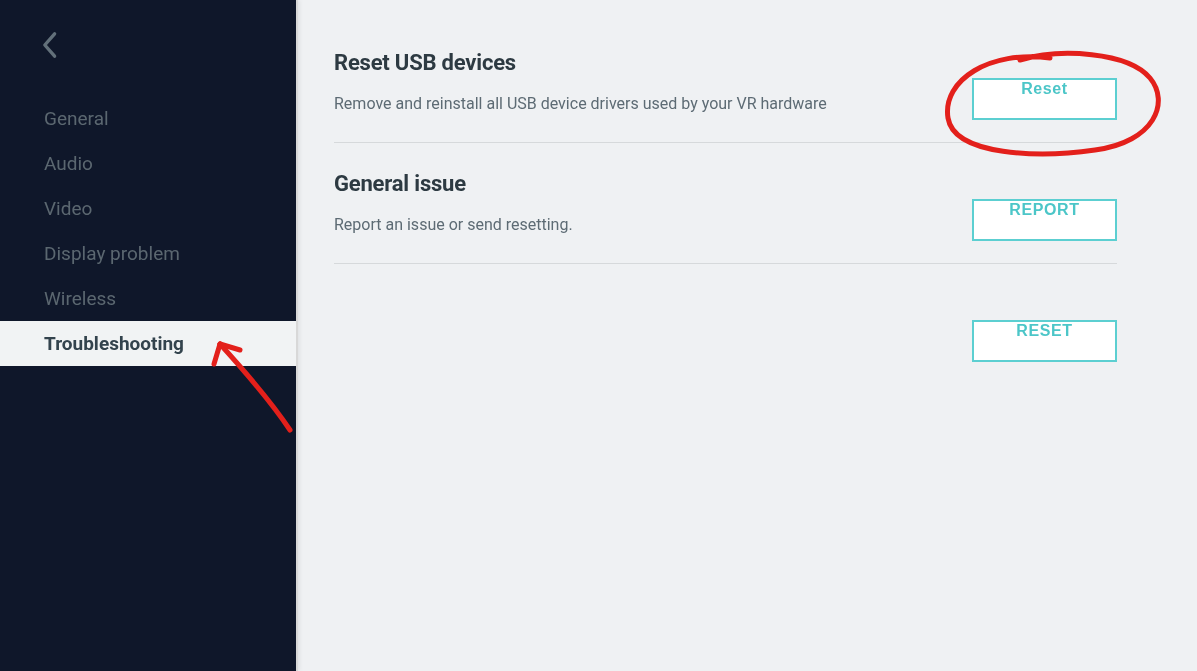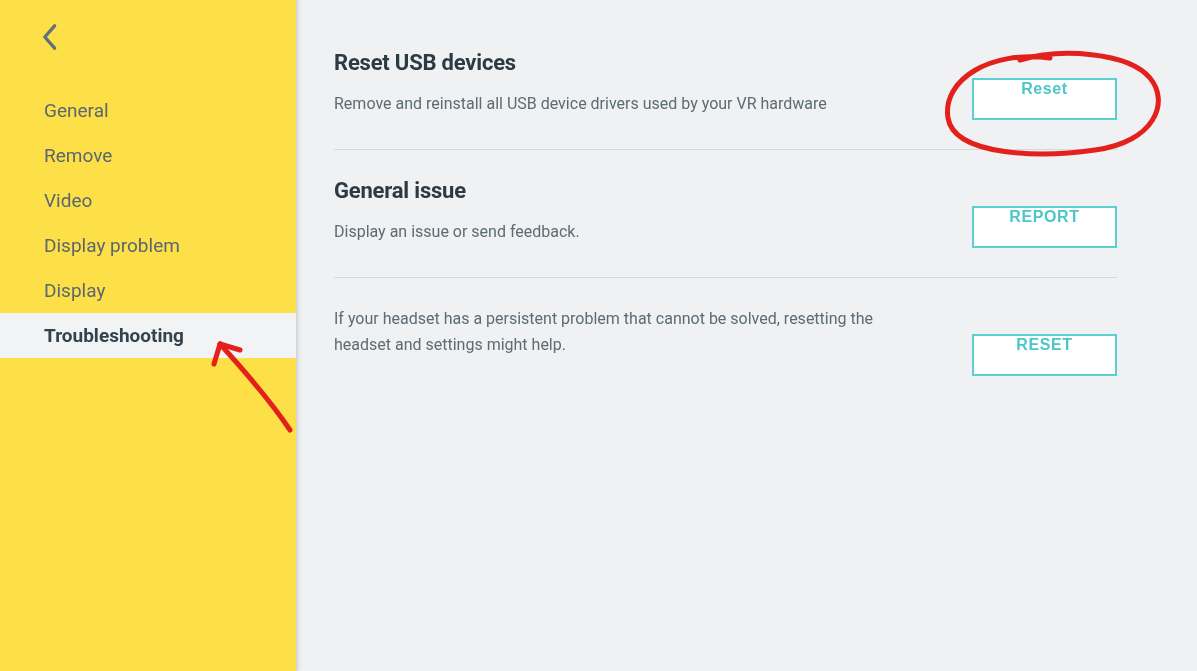--- a/index.html
+++ b/index.html
@@ -8,24 +8,24 @@
       width: 1197px;
       height: 671px;
       display: flex;
       background: #fff;
       overflow: hidden;
       position: relative;
     }
     .sidebar {
       width: 298px;
       height: 100%;
-      background: #fde047;
+      background: #0f172a;
       border-right: 2px solid #d8d8d8;
       box-shadow: 2px 0 4px rgba(0,0,0,0.06);
-      padding-top: 18px;
+      padding-top: 26px;
       flex-shrink: 0;
       position: relative;
     }
     .back-btn {
       width: 38px;
       height: 38px;
       margin-left: 30px;
       margin-bottom: 32px;
       display: flex;
       align-items: center;
@@ -48,21 +48,21 @@
       background: #f1f3f4;
       color: #33434d;
       font-weight: 700;
     }
     .content {
       flex: 1;
       background: #eff1f3;
       padding: 50px 80px 0 36px;
     }
     .section {
-      padding-bottom: 29px;
+      padding-bottom: 22px;
       border-bottom: 1px solid #d6d9db;
       margin-bottom: 28px;
       display: flex;
       align-items: flex-start;
     }
     .section.last { border-bottom: none; }
     .section-left { flex: 1; padding-right: 30px; }
     .section-title {
       font-size: 22px;
       font-weight: 700;
@@ -103,30 +103,30 @@
   <div class="back-btn">
     <svg viewBox="0 0 12 20">
       <path d="M10 2 L3 10 L10 18" stroke="currentColor" stroke-width="2.4" fill="none" stroke-linecap="round" stroke-linejoin="round"></path>
     </svg>
   </div>
   <ul class="nav-list">
     <li class="nav-item">
       <span>General</span>
     </li>
     <li class="nav-item">
-      <span>Remove</span>
+      <span>Audio</span>
     </li>
     <li class="nav-item">
       <span>Video</span>
     </li>
     <li class="nav-item">
       <span>Display problem</span>
     </li>
     <li class="nav-item">
-      <span>Display</span>
+      <span>Wireless</span>
     </li>
     <li class="nav-item selected">
       <span>Troubleshooting</span>
     </li>
   </ul>
 </div>
 
 <div class="content">
 
   <div class="section">
@@ -135,30 +135,29 @@
       <div class="section-desc">Remove and reinstall all USB device drivers used by your VR hardware</div>
     </div>
     <button class="action-btn">
       <span>Reset</span>
     </button>
   </div>
 
   <div class="section">
     <div class="section-left">
       <div class="section-title">General issue</div>
-      <div class="section-desc">Display an issue or send feedback.</div>
+      <div class="section-desc">Report an issue or send resetting.</div>
     </div>
     <button class="action-btn">
       <span>REPORT</span>
     </button>
   </div>
 
   <div class="section last">
     <div class="section-left">
-      <div class="section-desc">If your headset has a persistent problem that cannot be solved, resetting the headset and settings might help.</div>
     </div>
     <button class="action-btn">
       <span>RESET</span>
     </button>
   </div>
 
 </div>
 
 <div class="annotation" style="left:930px; top:40px;">
   <svg width="250" height="130">

